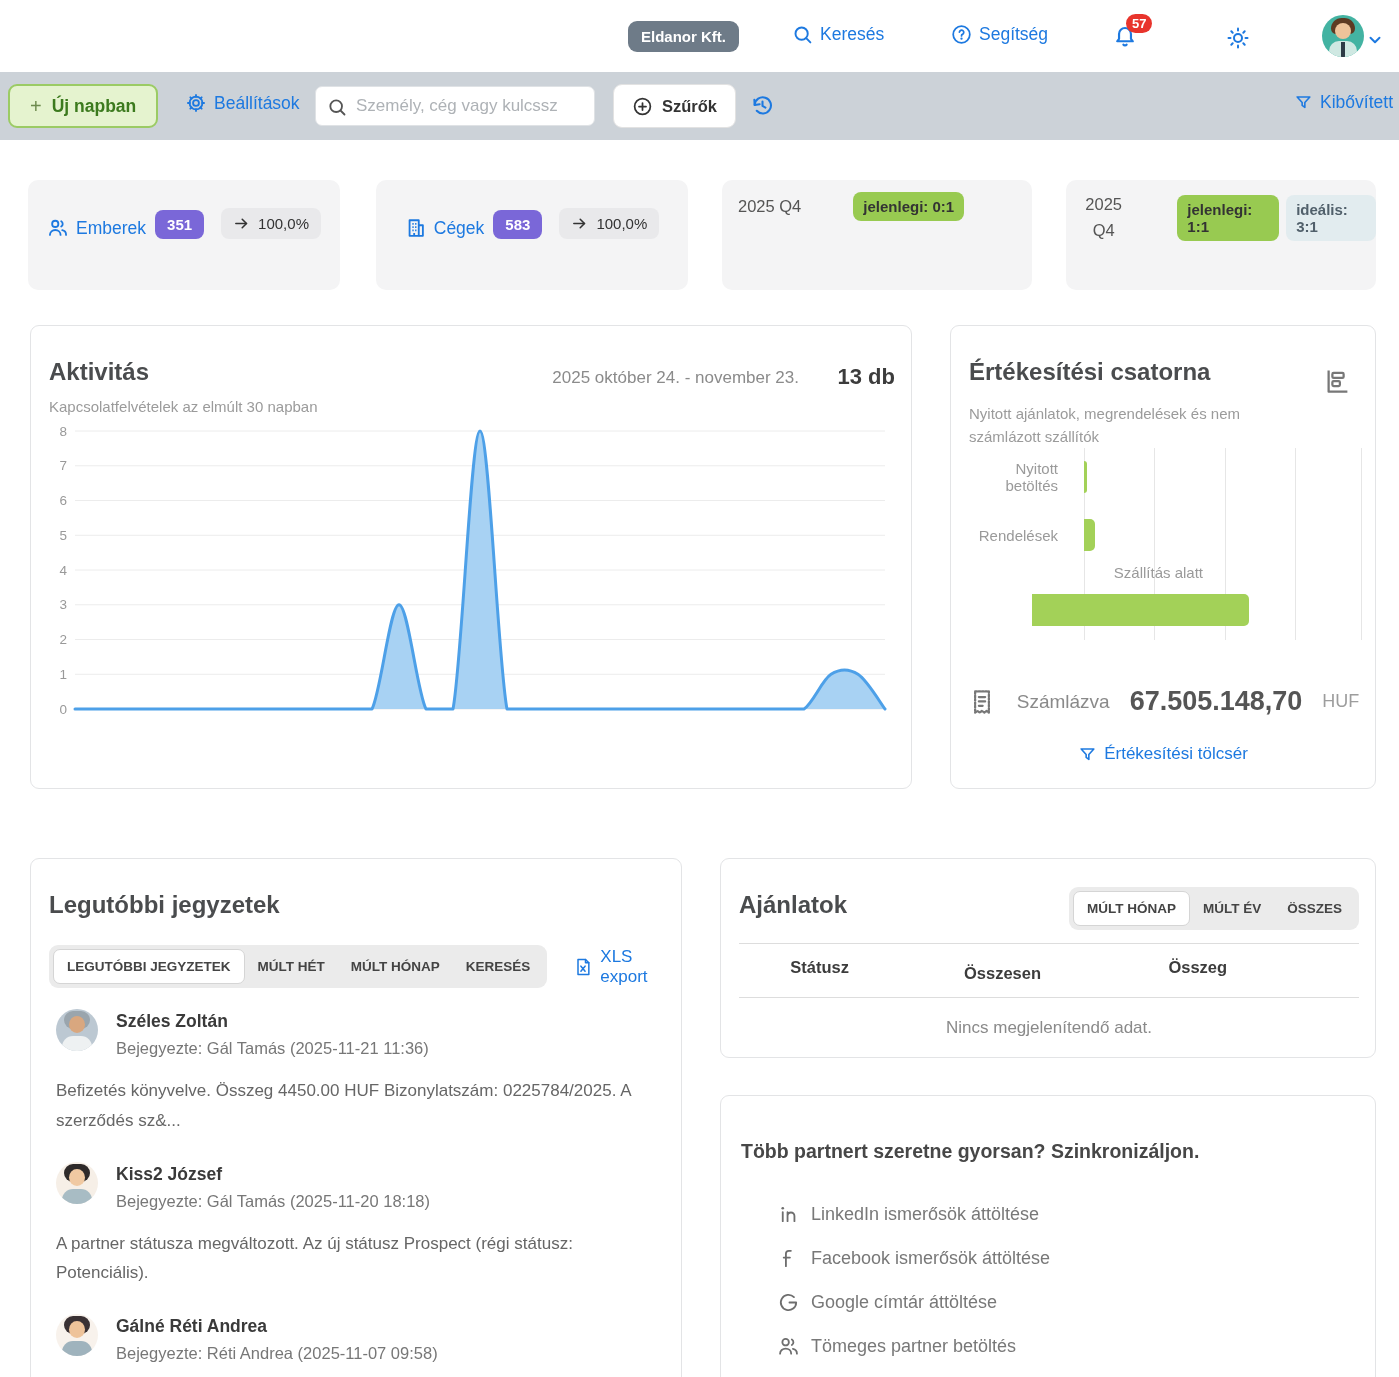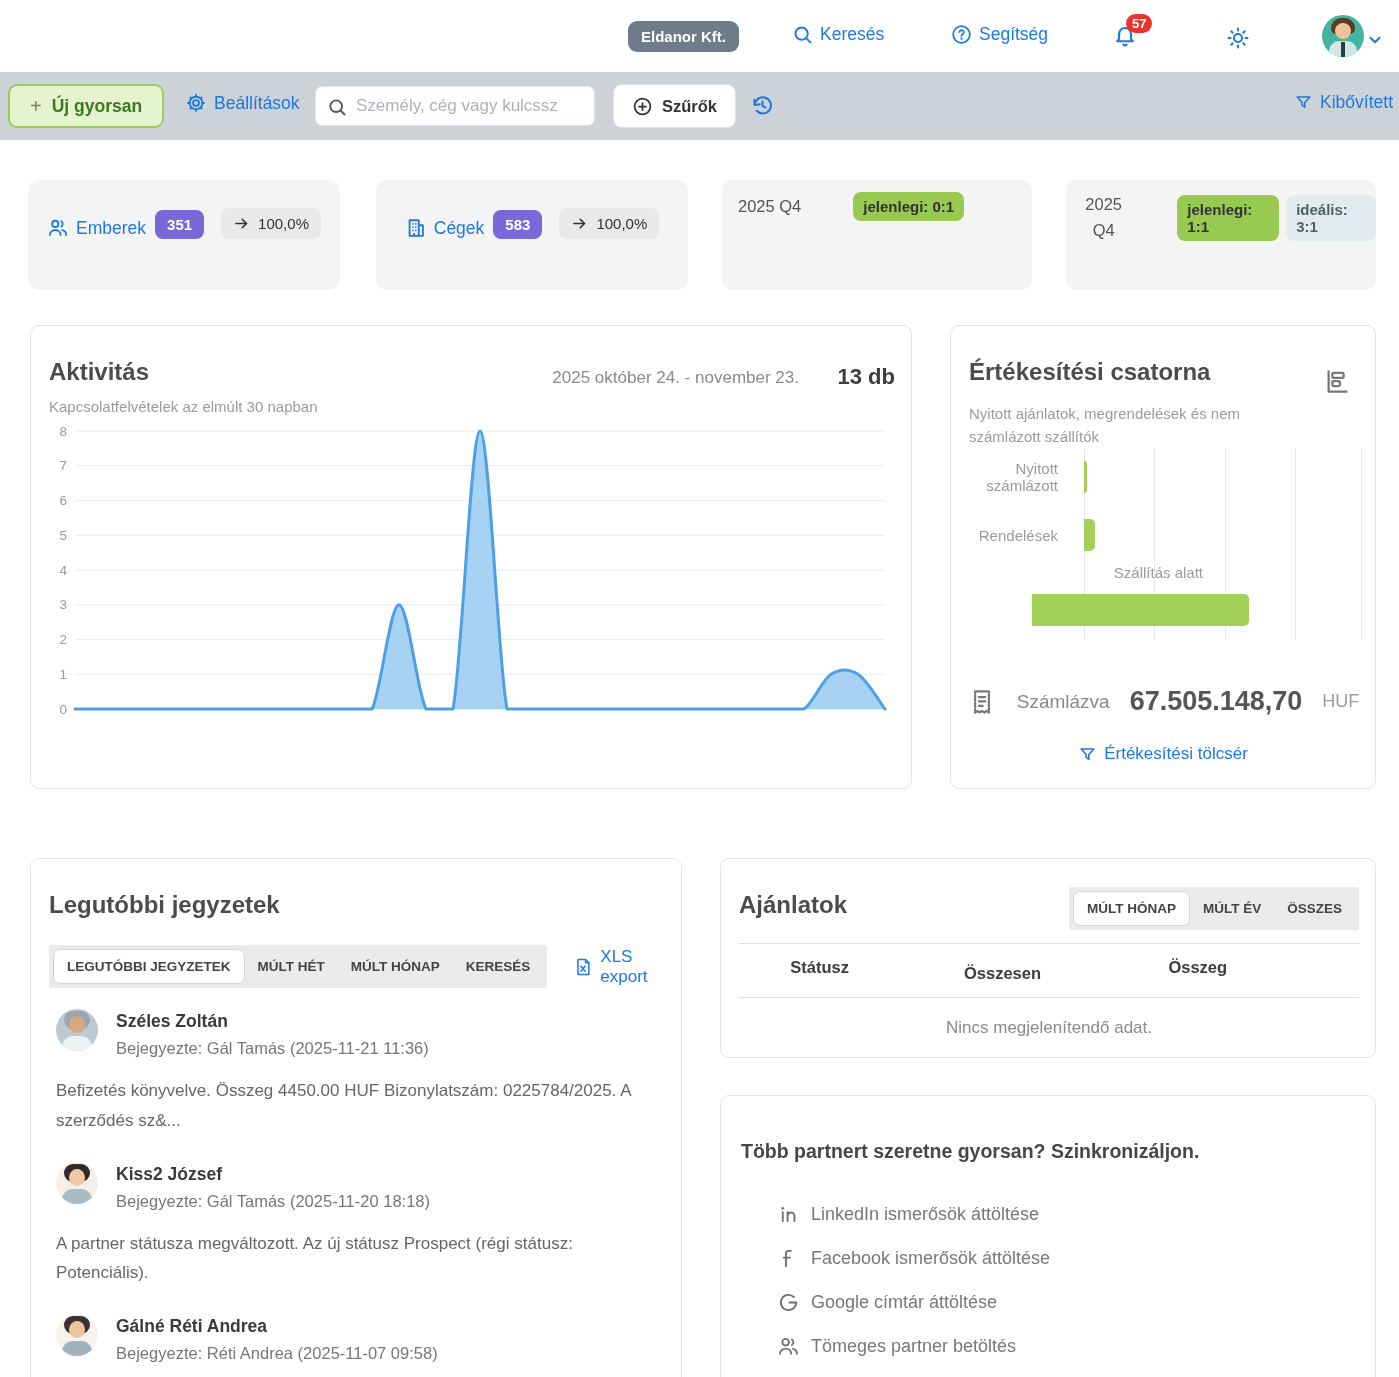--- a/index.html
+++ b/index.html
@@ -91,21 +91,21 @@
   .pipe-bar-zone { position:relative; width:282px; height:100%; }
   .pipe-bar { position:absolute; left:0; top:13px; height:32px; background:#a3d158; border-radius:0 5px 5px 0; }
   .invoiced-row { position:absolute; left:0; top:360px; width:100%; display:flex; align-items:center; justify-content:center; gap:20px; }
   .invoiced-label { font-size:19px; color:#8a8a8a; }
   .invoiced-amount { font-size:27px; font-weight:bold; color:#555; }
   .invoiced-cur { font-size:18px; color:#9d9d9d; }
   .funnel-link { position:absolute; left:0; top:418px; width:100%; display:flex; justify-content:center; }
   .funnel-link a.link { font-size:17px; }
 
   
-  .tab-group { display:inline-flex; align-items:center; background:#ebebeb; border-radius:2px; padding:4px; }
+  .tab-group { display:inline-flex; align-items:center; background:#ebebeb; border-radius:9px; padding:4px; }
   .tab { font-size:13.5px; font-weight:bold; color:#444; padding:9px 13px; cursor:pointer; white-space:nowrap; }
   .tab.active { background:#fff; border:1px solid #d5d5d5; border-radius:7px; }
 
   
   .p-notes .panel-title { position:absolute; left:18px; top:32px; }
   .notes-tabrow { position:absolute; left:18px; top:86px; display:flex; align-items:center; gap:26px; }
   .xls-link { font-size:17px; }
   .notes-list { position:absolute; left:25px; top:150px; width:604px; }
   .note-head { display:flex; align-items:flex-start; gap:18px; margin-bottom:18px; }
   .mini-avatar { position:relative; width:42px; height:42px; border-radius:50%; overflow:hidden; flex:0 0 auto; }
@@ -198,21 +198,21 @@
     <span class="hdr-chevron">
       <svg width="18" height="18" viewBox="0 0 24 24" fill="none" stroke="currentColor" stroke-width="2.6" stroke-linecap="round" stroke-linejoin="round">
         <polyline points="6,9 12,15 18,9"></polyline>
         </svg>
     </span>
   </div>
 
   <div class="toolbar">
     <button class="btn-new">
       <span class="plus">+</span>
-      <span>Új gyorsan</span>
+      <span>Új napban</span>
     </button>
 
     <a class="link tb-settings">
       <span>
         <svg width="22" height="22" viewBox="0 0 24 24" fill="none" stroke="currentColor" stroke-width="2" stroke-linecap="round">
           <circle cx="12" cy="12" r="3.2"></circle>
           <path d="M12 3.2v2.2 M12 18.6v2.2 M3.2 12h2.2 M18.6 12h2.2 M5.8 5.8l1.5 1.5 M16.7 16.7l1.5 1.5 M5.8 18.2l1.5-1.5 M16.7 7.3l1.5-1.5"></path>
           <circle cx="12" cy="12" r="7"></circle>
           </svg>
       </span>
@@ -366,21 +366,21 @@
     <div class="panel-sub">Nyitott ajánlatok, megrendelések és nem számlázott szállítók</div>
 
     <div class="pipe-chart">
       <div class="pipe-grid" style="left:125px;"></div>
       <div class="pipe-grid" style="left:195px;"></div>
       <div class="pipe-grid" style="left:266px;"></div>
       <div class="pipe-grid" style="left:336px;"></div>
       <div class="pipe-grid" style="left:402px;"></div>
 
       <div class="pipe-row" style="top:0;">
-        <div class="pipe-label">Nyitott számlázott</div>
+        <div class="pipe-label">Nyitott betöltés</div>
         <div class="pipe-bar-zone" style="left:13px;">
             <div class="pipe-bar" style="width: 2.8px;"></div>
           </div>
       </div>
       <div class="pipe-row" style="top:58px;">
         <div class="pipe-label">Rendelések</div>
         <div class="pipe-bar-zone" style="left:13px;">
             <div class="pipe-bar" style="width: 11.3px;"></div>
           </div>
       </div>

